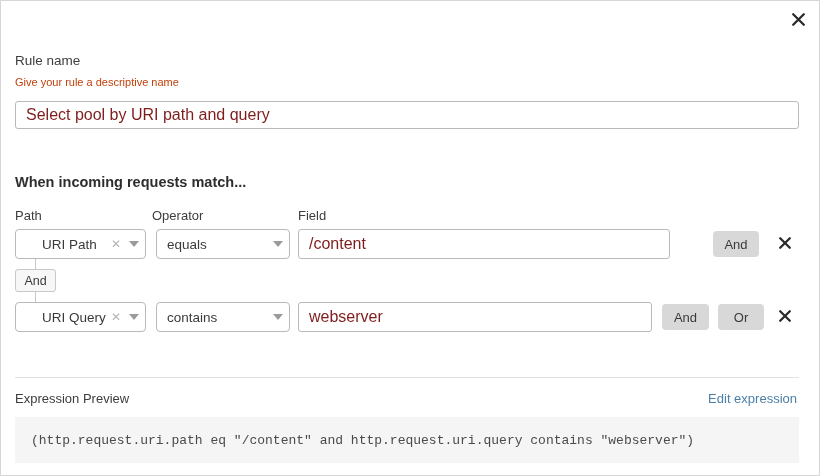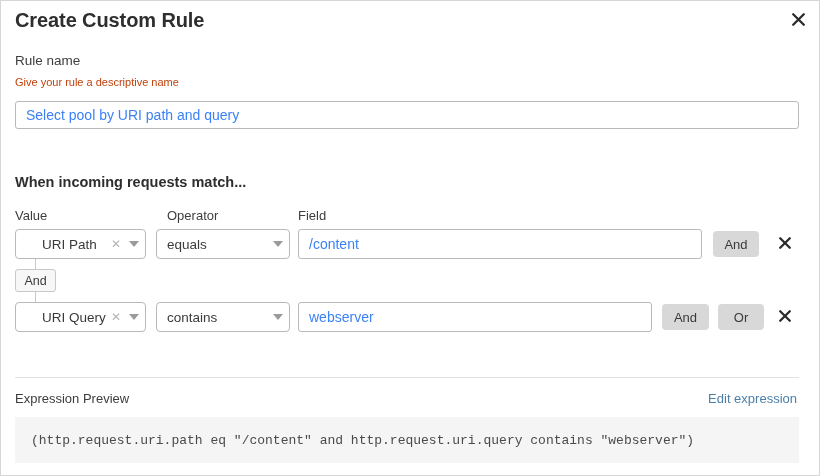--- a/index.html
+++ b/index.html
@@ -50,22 +50,22 @@
   }
   #rule-name-label { left: 14px; top: 52px; }
   #rule-name-help  { left: 14px; top: 75px; }
 
   .text-input {
     position: absolute;
     background: #ffffff;
     border: 1px solid #b9b9b9;
     border-radius: 3px;
     font-family: "Liberation Sans", sans-serif;
-    font-size: 14px;
-    color: #3b82f6;
+    font-size: 16px;
+    color: #7f1d1d;
     padding: 0 10px;
     outline: none;
   }
   #rule-name-input {
     left: 14px; top: 100px;
     width: 784px; height: 28px;
     line-height: 26px;
   }
 
   
@@ -78,21 +78,21 @@
   }
 
   
   .col-header {
     position: absolute;
     top: 207px;
     font-size: 13px;
     color: #3d3d3d;
   }
   #col-field    { left: 14px; }
-  #col-operator { left: 166px; }
+  #col-operator { left: 151px; }
   #col-value    { left: 297px; }
 
   
   .row { position: absolute; left: 0; width: 820px; height: 30px; }
   #row-1 { top: 228px; }
   #row-2 { top: 301px; }
 
   .select-box {
     position: absolute;
     height: 30px;
@@ -130,21 +130,21 @@
     width: 0; height: 0;
     border-left: 5px solid transparent;
     border-right: 5px solid transparent;
     border-top: 6px solid #9a9a9a;
   }
 
   .field-select    { left: 14px;  width: 131px; padding-left: 16px; }
   .operator-select { left: 155px; width: 134px; }
 
   .value-input { height: 30px; line-height: 28px; left: 297px; }
-  #value-1 { width: 404px; }
+  #value-1 { width: 372px; }
   #value-2 { width: 354px; }
 
   
   .pill {
     position: absolute;
     height: 26px;
     background: #d8d8d8;
     border: none;
     border-radius: 4px;
     font-family: "Liberation Sans", sans-serif;
@@ -220,34 +220,33 @@
     font-size: 13px;
     color: #4a4a4a;
     white-space: pre;
   }
 </style>
 </head>
 <body>
 
 <div id="dialog">
 
-  <div id="dialog-title">Create Custom Rule</div>
   <div id="close-btn">
     <svg width="15" height="15" viewBox="0 0 15 15" aria-hidden="true">
       <path d="M2.2 2.2 L12.8 12.8 M12.8 2.2 L2.2 12.8" stroke="#2b2b2b" stroke-width="2.3" stroke-linecap="round"></path>
     </svg>
   </div>
 
   <div class="field-label" id="rule-name-label">Rule name</div>
   <div class="field-help" id="rule-name-help">Give your rule a descriptive name</div>
   <input class="text-input" id="rule-name-input" type="text" value="Select pool by URI path and query" style="">
 
   <div id="match-heading">When incoming requests match...</div>
 
-  <div class="col-header" id="col-field">Value</div>
+  <div class="col-header" id="col-field">Path</div>
   <div class="col-header" id="col-operator">Operator</div>
   <div class="col-header" id="col-value">Field</div>
 
   <div class="row" id="row-1">
     <div class="select-box field-select">
       <span class="select-text">URI Path</span>
       <span class="clear-x">✕</span>
       <span class="caret">
           <i></i>
         </span>

